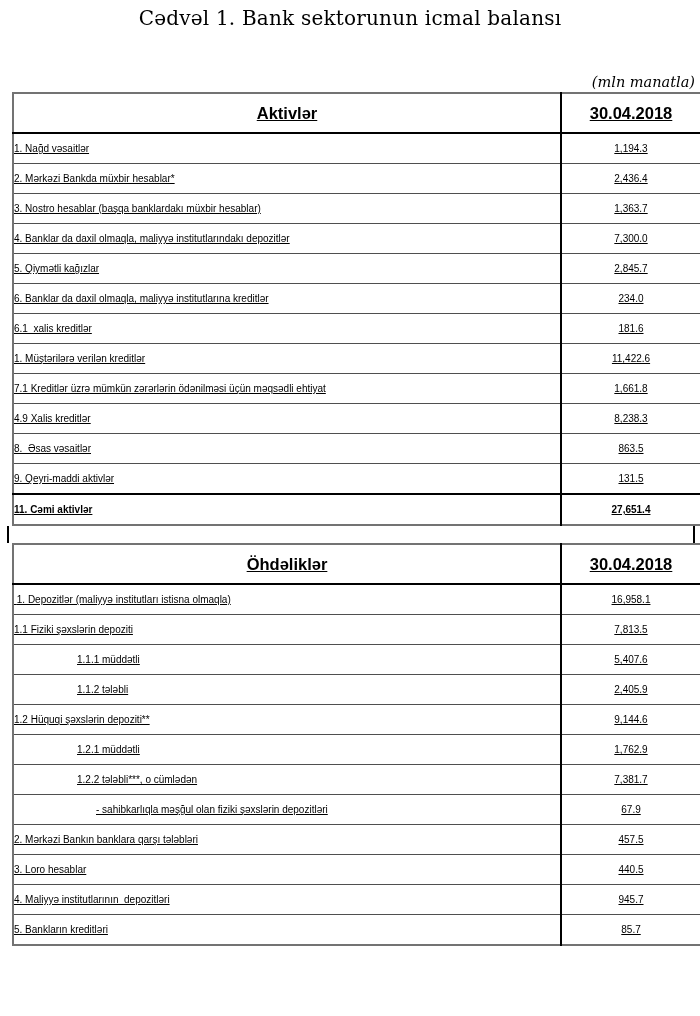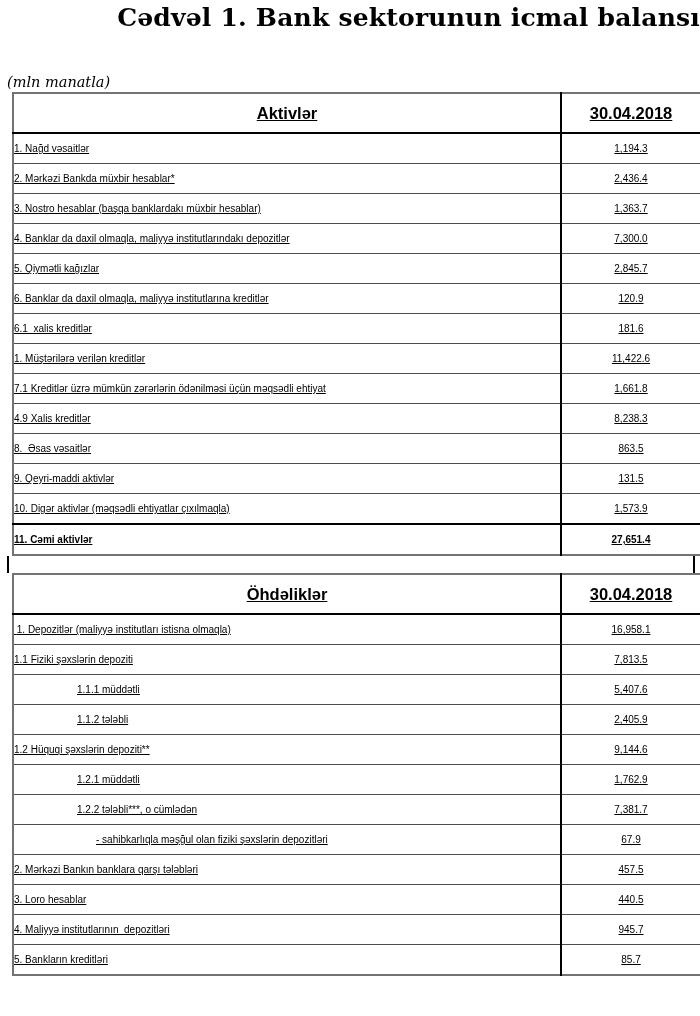--- a/index.html
+++ b/index.html
@@ -8,33 +8,34 @@
     height: 1016px;
     background: #ffffff;
     color: #000000;
     font-family: "Liberation Sans", sans-serif;
     overflow: hidden;
   }
   .page { position: relative; width: 700px; height: 1016px; }
 
   .doc-title {
     font-family: "DejaVu Serif", serif;
-    font-weight: bold;
-    font-size: 25px;
+    font-weight: normal;
+    font-size: 20px;
     line-height: 26px;
-    text-align: right;
+    text-align: center;
     padding-top: 5px;
     letter-spacing: 0.2px;
   }
 
   .unit-note {
     font-family: "DejaVu Serif", serif;
     font-style: italic;
     font-size: 14.5px;
     line-height: 17px;
+    text-align: right;
     width: 688px;
     margin: 43px 0 1px 7px;
   }
 
   table.bal {
     border-collapse: collapse;
     table-layout: fixed;
     margin-left: 12px;
     width: 688px;
     border: 2px solid #737373;
@@ -115,21 +116,21 @@
       <tr>
         <td class="lbl">4. Banklar da daxil olmaqla, maliyyə institutlarındakı depozitlər</td>
         <td class="val">7,300.0</td>
       </tr>
       <tr>
         <td class="lbl">5. Qiymətli kağızlar</td>
         <td class="val">2,845.7</td>
       </tr>
       <tr>
         <td class="lbl">6. Banklar da daxil olmaqla, maliyyə institutlarına kreditlər</td>
-        <td class="val">120.9</td>
+        <td class="val">234.0</td>
       </tr>
       <tr>
         <td class="lbl">6.1  xalis kreditlər</td>
         <td class="val">181.6</td>
       </tr>
       <tr>
         <td class="lbl">1. Müştərilərə verilən kreditlər</td>
         <td class="val">11,422.6</td>
       </tr>
       <tr>
@@ -140,24 +141,20 @@
         <td class="lbl">4.9 Xalis kreditlər</td>
         <td class="val">8,238.3</td>
       </tr>
       <tr>
         <td class="lbl">8.  Əsas vəsaitlər</td>
         <td class="val">863.5</td>
       </tr>
       <tr>
         <td class="lbl">9. Qeyri-maddi aktivlər</td>
         <td class="val">131.5</td>
-      </tr>
-      <tr>
-        <td class="lbl">10. Digər aktivlər (məqsədli ehtiyatlar çıxılmaqla)</td>
-        <td class="val">1,573.9</td>
       </tr>
       <tr class="total">
         <td class="lbl">11. Cəmi aktivlər</td>
         <td class="val">27,651.4</td>
       </tr>
     </tbody>
   </table>
 
   <div class="gap"></div>
 

